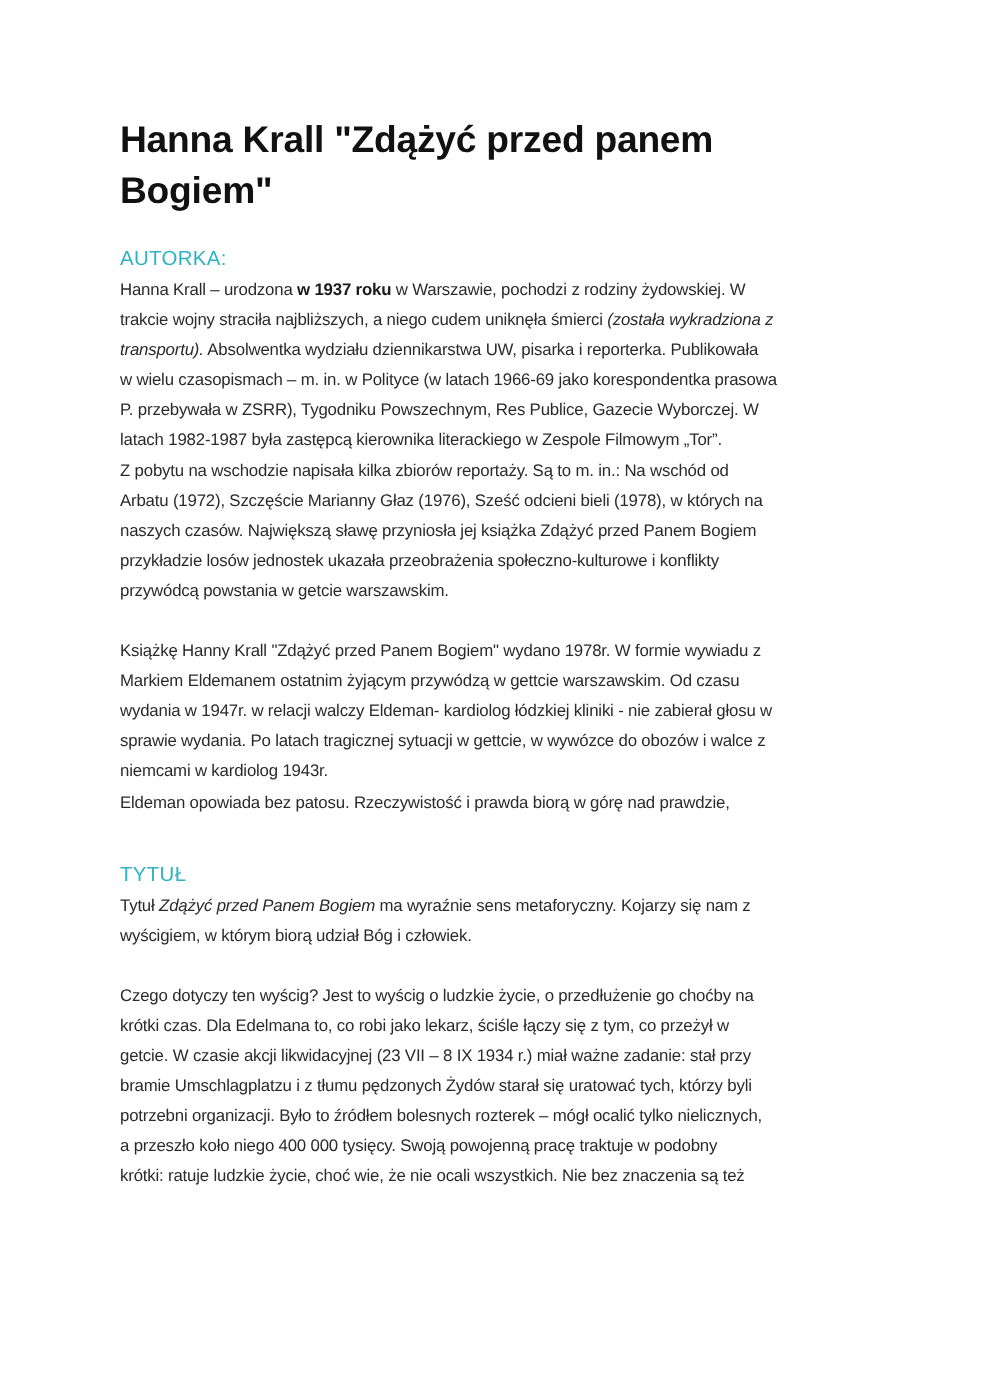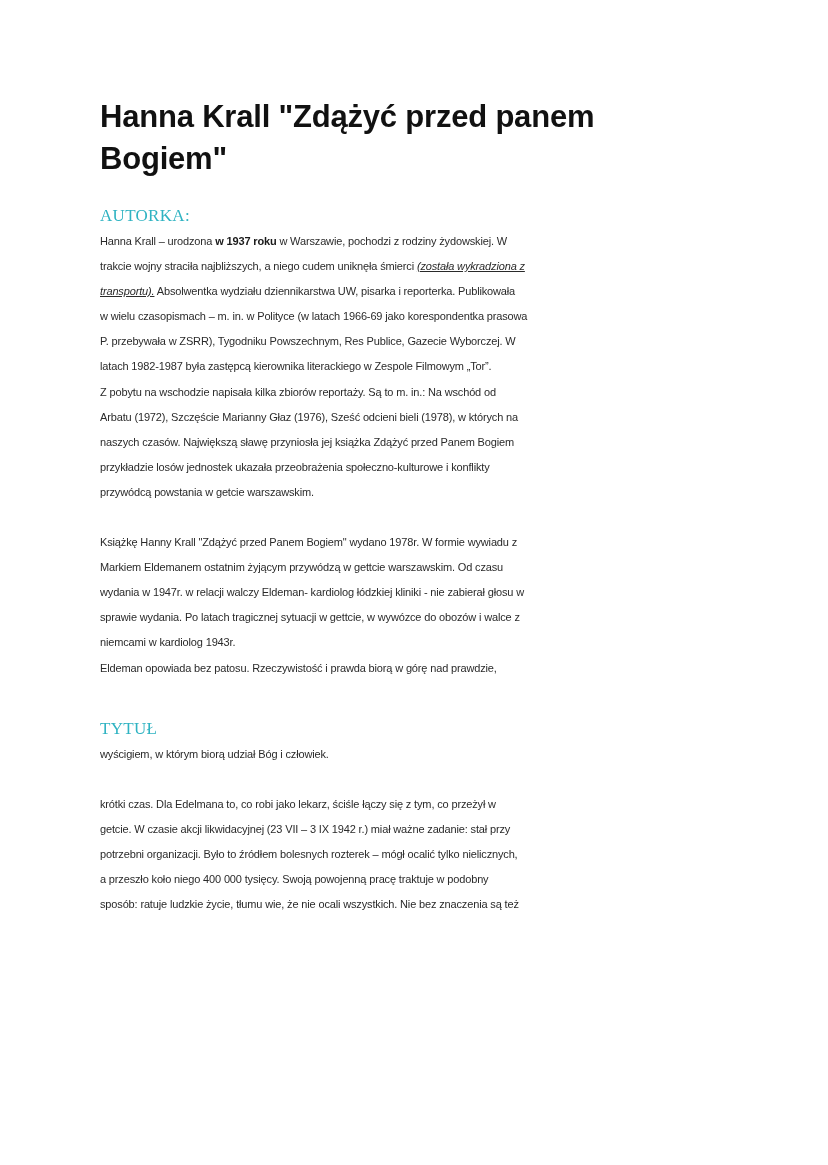--- a/index.html
+++ b/index.html
@@ -24,37 +24,37 @@
     .doc-title {
       font-family: "Liberation Sans", sans-serif;
       font-weight: bold;
       font-size: 31px;
       line-height: 42px;
       color: #111111;
       margin: 0 0 25px 0;
       letter-spacing: -0.2px;
     }
     .section-heading {
-      font-family: Liberation Serif, serif;
+      font-family: Liberation Sans, sans-serif;
       font-size: 17px;
       line-height: 22px;
       color: #2fb3c2;
       font-weight: normal;
       margin: 0 0 2px 0;
       letter-spacing: 0.3px;
     }
     .para {
-      font-size: 11px;
+      font-size: 14px;
       line-height: 25.1px;
       margin: 0;
       color: #2a2a2a;
       letter-spacing: -0.15px;
     }
     .para b { font-weight: bold; color: #1a1a1a; }
-    .para i { font-style: italic; text-decoration: underline; }
+    .para i { font-style: italic; }
     .spacer { height: 25px; }
     .spacer-lg { height: 37px; }
     .line { display: block; white-space: nowrap; }
   </style>
 </head>
 <body>
 
 <div class="page">
 
   <h1 class="doc-title">
@@ -90,27 +90,30 @@
       <span class="line">Eldeman opowiada bez patosu. Rzeczywistość i prawda biorą w górę nad prawdzie,</span>
     </p>
   </section>
 
   <div class="spacer-lg"></div>
 
   <section>
     <h2 class="section-heading">TYTUŁ</h2>
 
     <p class="para">
+      <span class="line"><span>Tytuł </span><i>Zdążyć przed Panem Bogiem</i><span> ma wyraźnie sens metaforyczny. Kojarzy się nam z</span></span>
       <span class="line">wyścigiem, w którym biorą udział Bóg i człowiek.</span>
     </p>
 
     <div class="spacer"></div>
 
     <p class="para">
+      <span class="line">Czego dotyczy ten wyścig? Jest to wyścig o ludzkie życie, o przedłużenie go choćby na</span>
       <span class="line">krótki czas.  Dla Edelmana to, co robi jako lekarz, ściśle łączy się z tym, co  przeżył w</span>
-      <span class="line">getcie. W czasie akcji likwidacyjnej (23 VII – 3 IX 1942 r.)  miał ważne zadanie: stał przy</span>
+      <span class="line">getcie. W czasie akcji likwidacyjnej (23 VII – 8 IX 1934 r.)  miał ważne zadanie: stał przy</span>
+      <span class="line">bramie Umschlagplatzu i z tłumu pędzonych  Żydów starał się uratować tych, którzy byli</span>
       <span class="line">potrzebni organizacji. Było  to źródłem bolesnych rozterek – mógł ocalić tylko nielicznych,</span>
       <span class="line">a  przeszło koło niego 400 000 tysięcy. Swoją powojenną pracę traktuje w  podobny</span>
-      <span class="line">sposób: ratuje ludzkie życie, tłumu wie, że nie ocali wszystkich.  Nie bez znaczenia są też</span>
+      <span class="line">krótki: ratuje ludzkie życie, choć wie, że nie ocali wszystkich.  Nie bez znaczenia są też</span>
     </p>
   </section>
 
 </div>
 
 </body></html>

